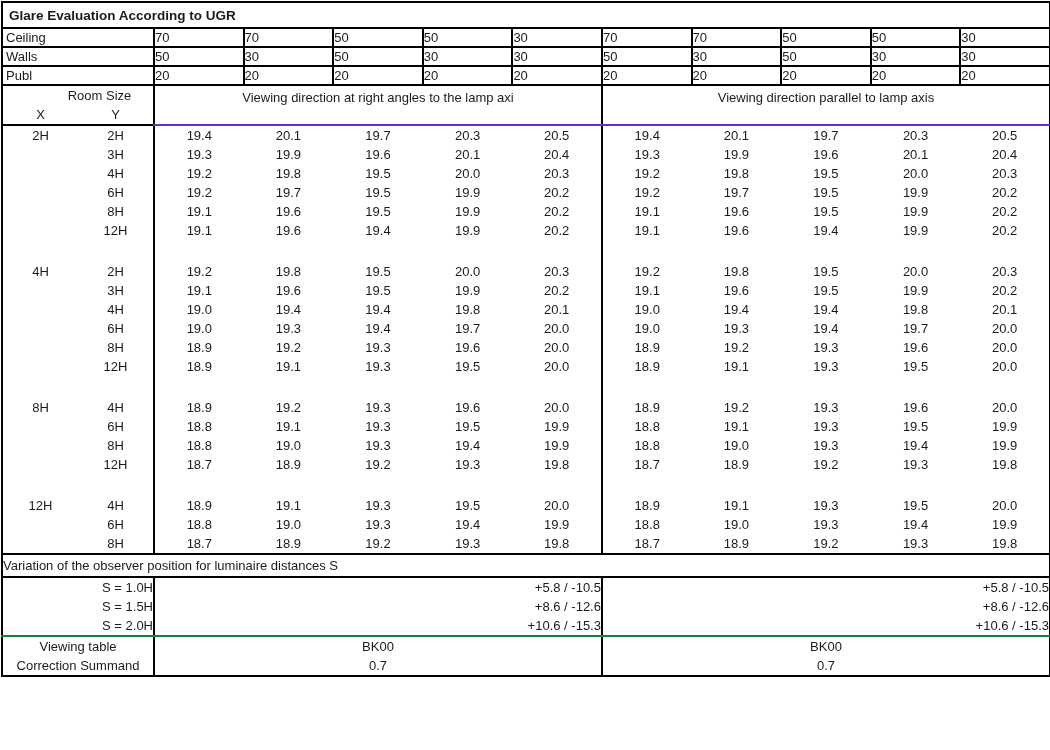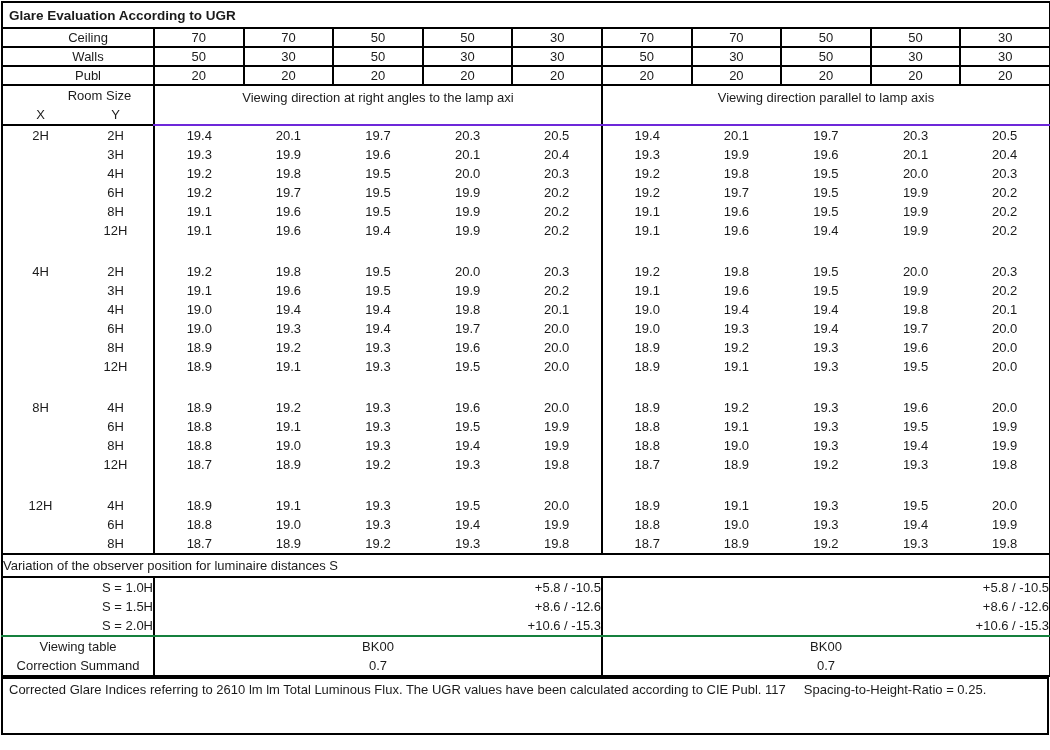--- a/index.html
+++ b/index.html
@@ -25,27 +25,27 @@
     font-weight: bold;
     font-size: 13.5px;
     text-align: left;
     padding-left: 6px;
     border-bottom: 2px solid #000;
   }
 
   
   .surf-label {
     border: 2px solid #000;
-    text-align: center;
-    padding-left: 20px;
+    text-align: left;
+    padding-left: 3px;
     height: 17px;
   }
   .surf-val {
     border: 2px solid #000;
-    text-align: center;
+    text-align: left;
     height: 17px;
   }
 
   
   .hdr-roomsize { text-align: center; height: 18px; padding-left: 43px; }
   .hdr-xy { text-align: center; height: 20px; }
   .hdr-view { text-align: center; vertical-align: top; padding-top: 4px; }
   .hdr2 td { border-bottom: 2px solid #000; }
   .hdr-view { border-bottom: 2px solid #6d28d9; }
 
@@ -476,16 +476,13 @@
           <td colspan="5">BK00</td>
         </tr>
         <tr class="summary-row">
           <td class="bR" colspan="2">Correction Summand</td>
           <td class="bR" colspan="5">0.7</td>
           <td colspan="5">0.7</td>
         </tr>
       </tbody>
   </table>
 
-  <div class="footer">
-    <span>Corrected Glare Indices referring to 2610 lm lm Total Luminous Flux. The UGR values have been calculated according to CIE Publ. 117</span><span class="ratio">Spacing-to-Height-Ratio = 0.25.</span>
-  </div>
 </div>
 
 </body></html>

